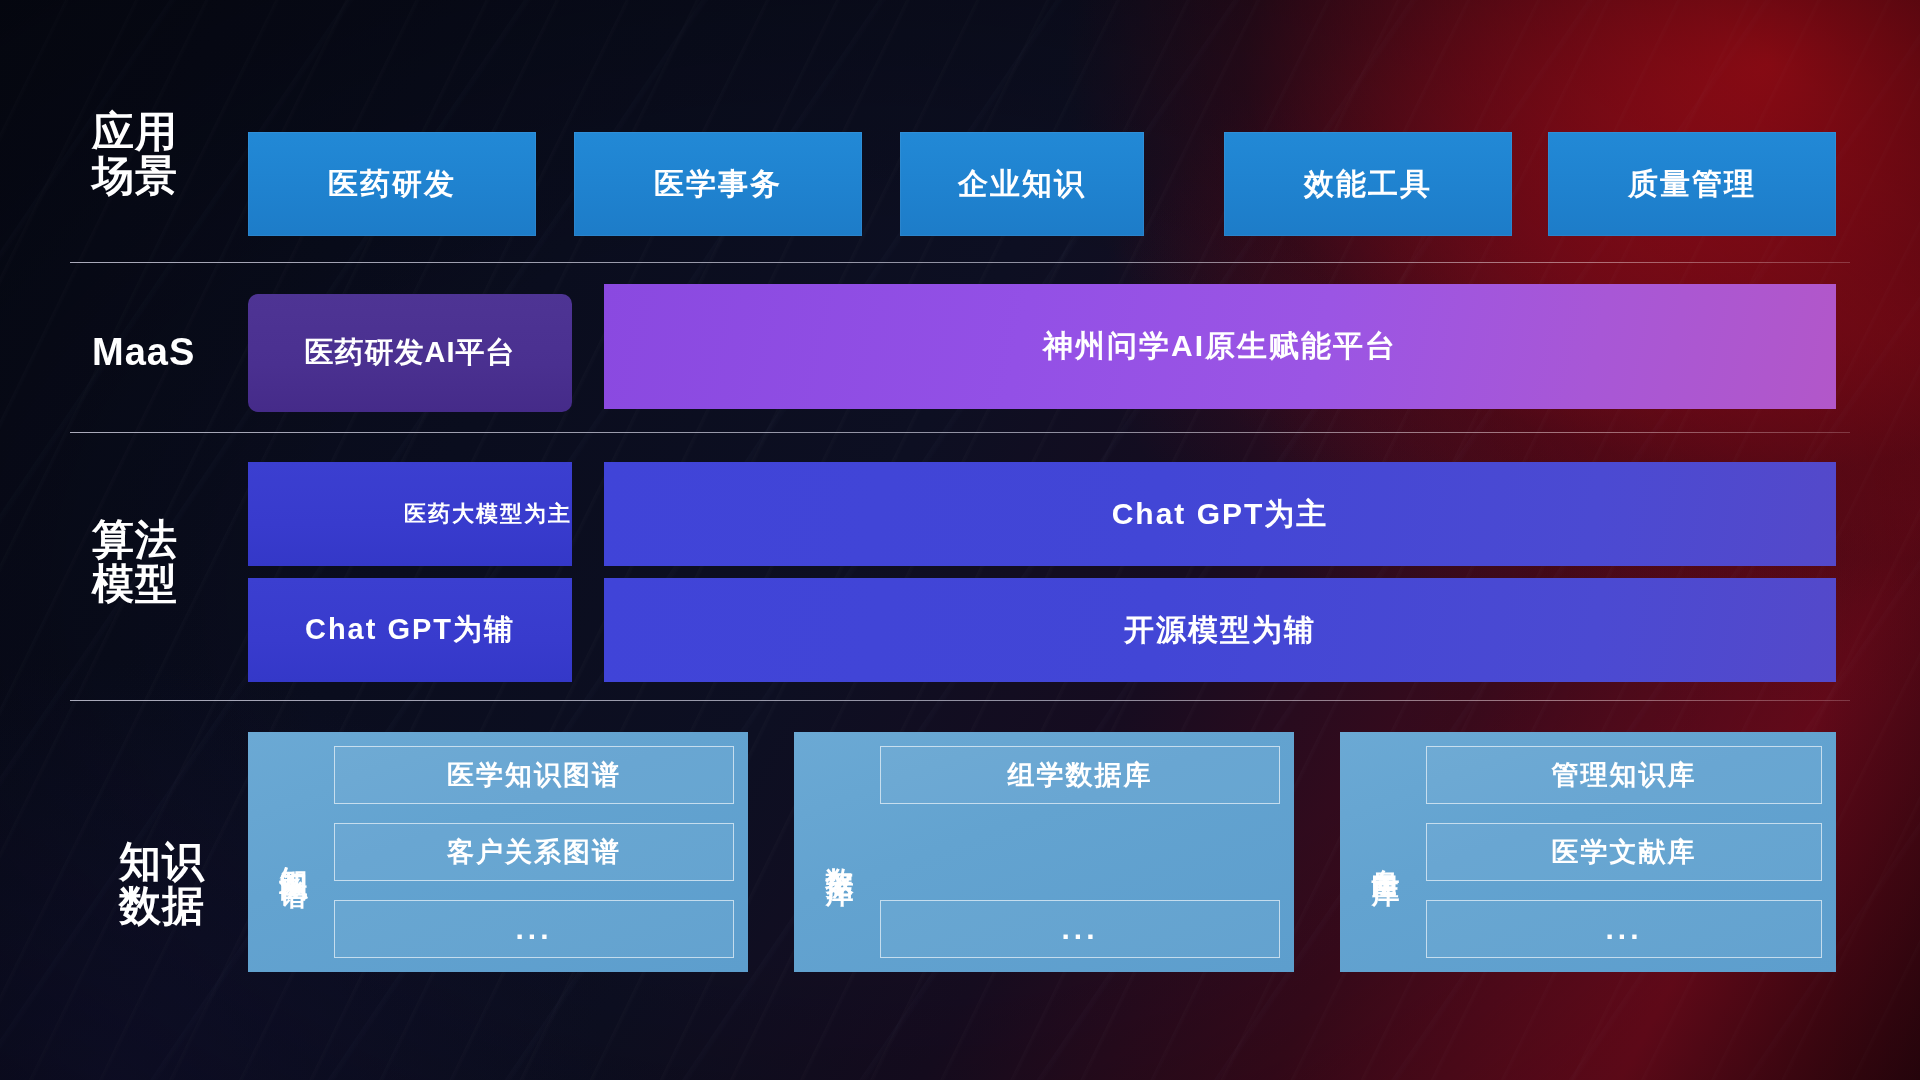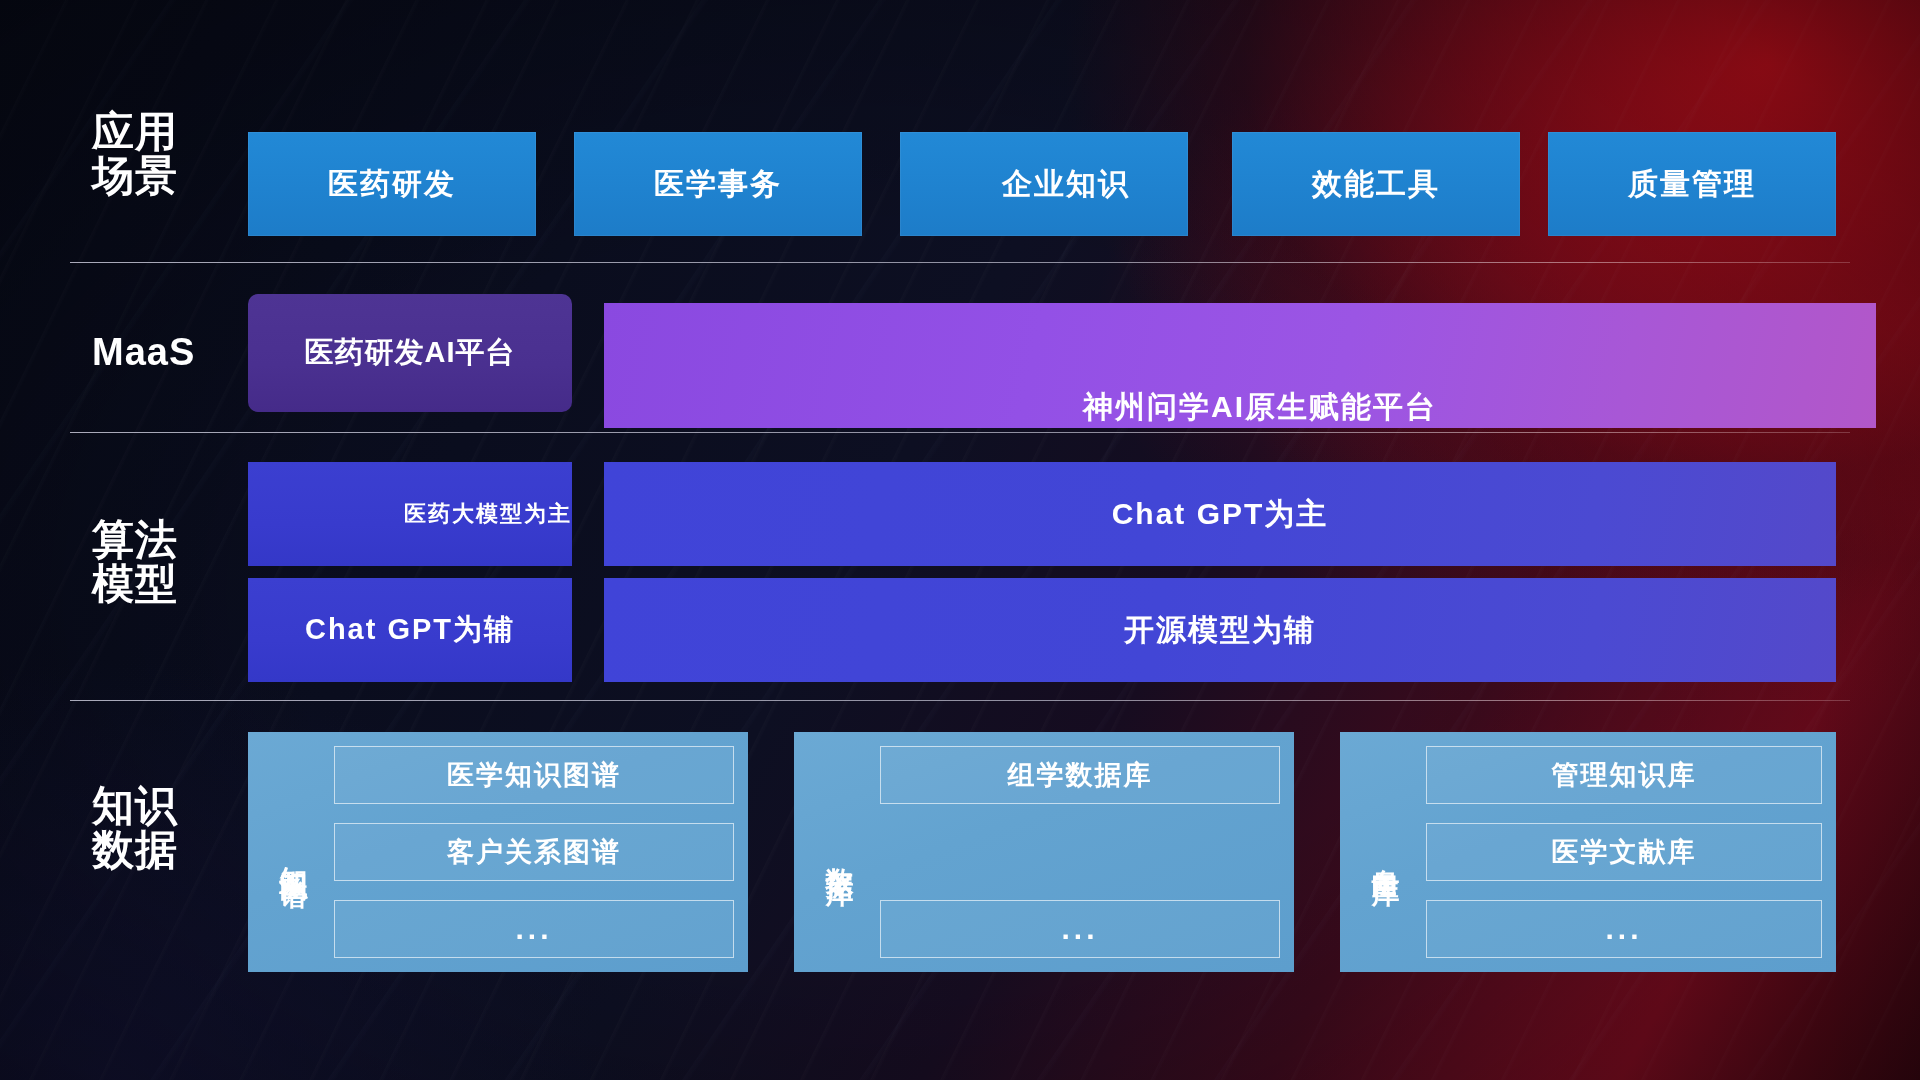--- a/index.html
+++ b/index.html
@@ -50,24 +50,24 @@
   }
 
   
   .maas-left{
     position:absolute;top:294px;left:248px;width:324px;height:118px;
     background:linear-gradient(180deg,#4e3494 0%,#4a3090 60%,#452b89 100%);
     display:flex;align-items:center;justify-content:center;
     color:#fff;font-size:29px;font-weight:bold;letter-spacing:1px;border-radius:10px;
   }
   .maas-right{
-    position:absolute;top:303px;left:604px;width:1232px;height:125px;
+    position:absolute;top:284px;left:604px;width:1232px;height:125px;
     background:linear-gradient(102deg,#8a49e0 0%,#9350e6 34%,#9b55e4 58%,#a857d6 80%,#b257c9 100%);
-    display:flex;align-items:flex-end;justify-content:center;
-    color:#fff;font-size:30px;font-weight:bold;letter-spacing:2px;padding-left:40px;
+    display:flex;align-items:center;justify-content:center;
+    color:#fff;font-size:30px;font-weight:bold;letter-spacing:2px;
   }
 
   
   .alg{
     position:absolute;
     display:flex;align-items:center;justify-content:center;
     color:#fff;font-weight:bold;letter-spacing:2px;
   }
   .alg-l1{top:462px;left:248px;width:324px;height:104px;font-size:22px;
     background:linear-gradient(180deg,#3b3fd0 0%,#383bcd 60%,#3438c8 100%);justify-content:flex-end;}
@@ -119,24 +119,24 @@
 
     <div class="rowlabel" style="top:110px;">应用
 场景</div>
 
     <div class="appbox" style="left:574px;width:288px;">
       <span>医学事务</span>
     </div>
     <div class="appbox" style="left:248px;width:288px;">
       <span>医药研发</span>
     </div>
-    <div class="appbox" style="left:900px;width:244px;padding-left:44px;">
+    <div class="appbox" style="left:900px;width:244px;">
       <span>企业知识</span>
     </div>
-    <div class="appbox" style="left:1224px;width:288px;margin-left:8px;">
+    <div class="appbox" style="left:1224px;width:288px;">
       <span>效能工具</span>
     </div>
     <div class="appbox" style="left:1548px;width:288px;">
       <span>质量管理</span>
     </div>
 
     <div class="divider" style="top:262px;"></div>
 
     <div class="rowlabel" style="top:330px;font-size:38px;">MaaS</div>
 
@@ -160,21 +160,21 @@
     </div>
     <div class="alg alg-r1">
       <span>Chat GPT为主</span>
     </div>
     <div class="alg alg-r2">
       <span>开源模型为辅</span>
     </div>
 
     <div class="divider" style="top:700px;"></div>
 
-    <div class="rowlabel" style="top:784px;">知识
+    <div class="rowlabel" style="top:840px;margin-left:27px;">知识
 数据</div>
 
     <div class="wm">向量库</div>
 
     <div class="kgroup" id="kg0">
       <div class="kg-title">知识图谱</div>
       <div class="kg-items">
         <div class="kg-item">医学知识图谱</div>
         <div class="kg-item">客户关系图谱</div>
         <div class="kg-item dots">...</div>

